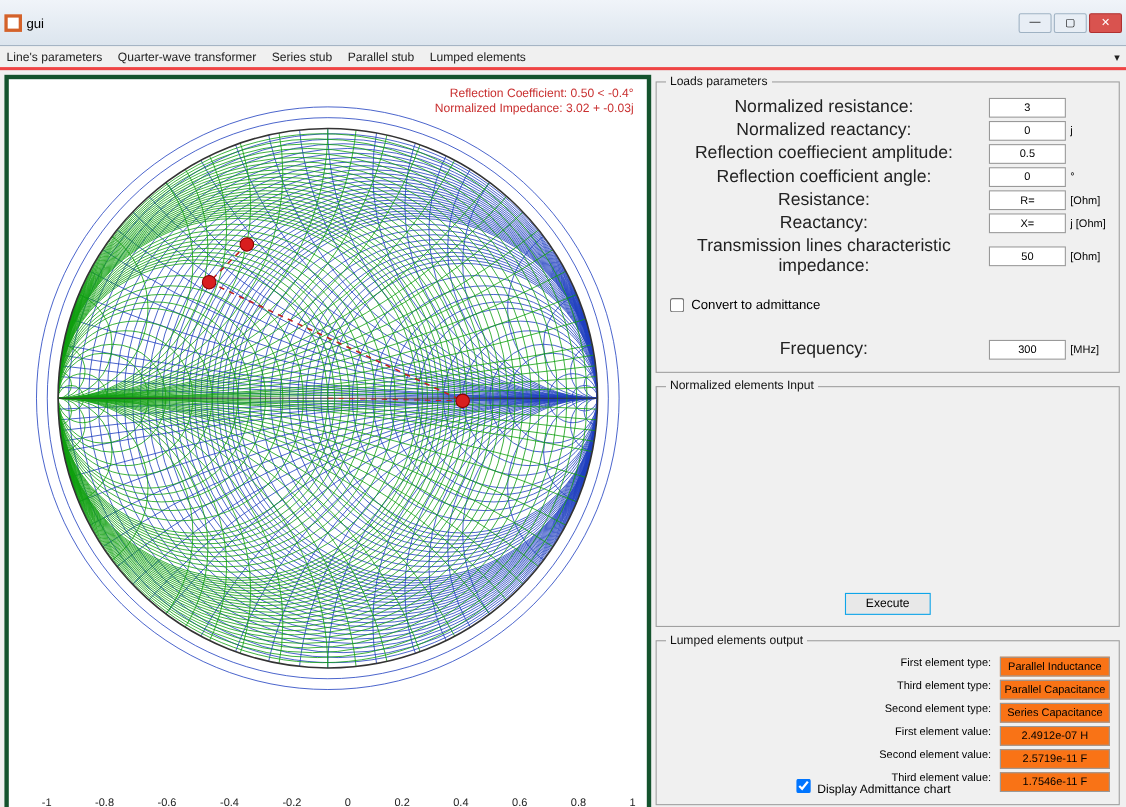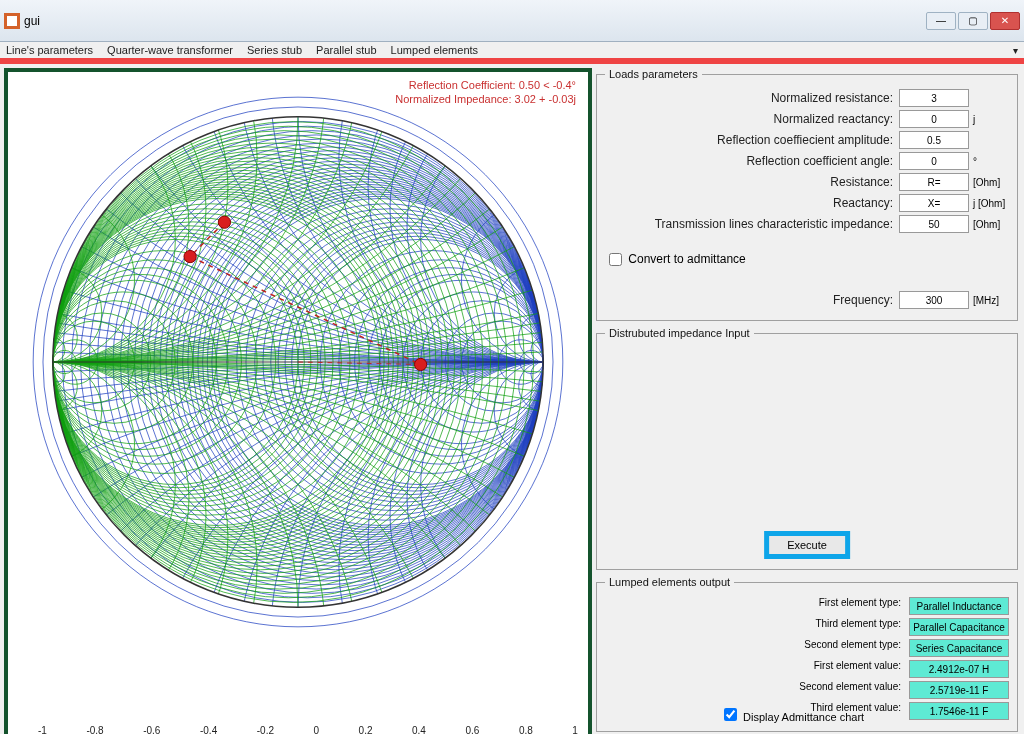--- a/index.html
+++ b/index.html
@@ -39,21 +39,21 @@
     border: 1px solid #9fb2c3;
     border-radius: 2px;
     margin-left: 2px;
     display: flex; align-items: center; justify-content: center;
     font-size: 10px;
   }
   .win-btn.close { background: #d9534f; color: #fff; border-color: #b03030; }
   .menubar {
     height: 22px;
     background: #f0f0f0;
-    border-bottom: 6px solid #ef4444;
+    border-bottom: 3px solid #ef4444;
     display: flex;
     align-items: center;
     padding: 0 6px;
     gap: 14px;
   }
   .menubar span { color: #222; cursor: default; }
   .menu-toggle { margin-left: auto; font-size: 10px; }
   .content {
     display: flex;
     height: calc(100% - 46px);
@@ -80,23 +80,23 @@
     margin: 0;
   }
   legend { font-size: 11px; padding: 0 4px; color: #111; }
   .form-row {
     display: flex;
     align-items: center;
     margin: 3px 0;
   }
   .form-row label {
     flex: 1;
-    text-align: right;
+    text-align: center;
     padding-right: 6px;
-    font-size: 12px;
+    font-size: 16px;
     color: #222;
   }
   .form-row input.txt {
     width: 70px;
     height: 18px;
     border: 1px solid #999;
     font-size: 10px;
     text-align: center;
     background: #fff;
   }
@@ -115,32 +115,32 @@
   .out-row label {
     flex: 1;
     text-align: right;
     padding-right: 8px;
     font-size: 10px;
   }
   .out-row .val {
     width: 100px;
     height: 18px;
     border: 1px solid #999;
-    background: #5eead4;
+    background: #f97316;
     font-size: 10px;
     display: flex;
     align-items: center;
     justify-content: center;
   }
   .exec-btn {
     display: block;
     margin: 6px auto 2px auto;
     padding: 3px 18px;
     background: #e8e8e8;
-    border: 5px solid #0ea5e9;
+    border: 1px solid #0ea5e9;
     font-size: 11px;
   }
   .distr { flex: 1; position: relative; min-height: 180px; }
   .bottom-chk {
     position: absolute;
     left: 720px;
     bottom: 10px;
     font-size: 11px;
   }
   
@@ -475,21 +475,21 @@
         <span>Convert to admittance</span>
       </div>
       <div class="form-row" style="margin-top:22px;">
         <label>Frequency:</label>
         <input class="txt" value="300" style="">
         <span class="unit">[MHz]</span>
       </div>
     </fieldset>
 
     <fieldset class="distr">
-      <legend>Distrubuted impedance Input</legend>
+      <legend>Normalized elements Input</legend>
       <button class="exec-btn" style="position:absolute;bottom:8px;left:50%;transform:translateX(-50%);">Execute</button>
     </fieldset>
 
     <fieldset>
       <legend>Lumped elements output</legend>
       <div class="out-row">
         <label>First element type:</label>
         <div class="val">Parallel Inductance</div>
       </div>
       <div class="out-row">

